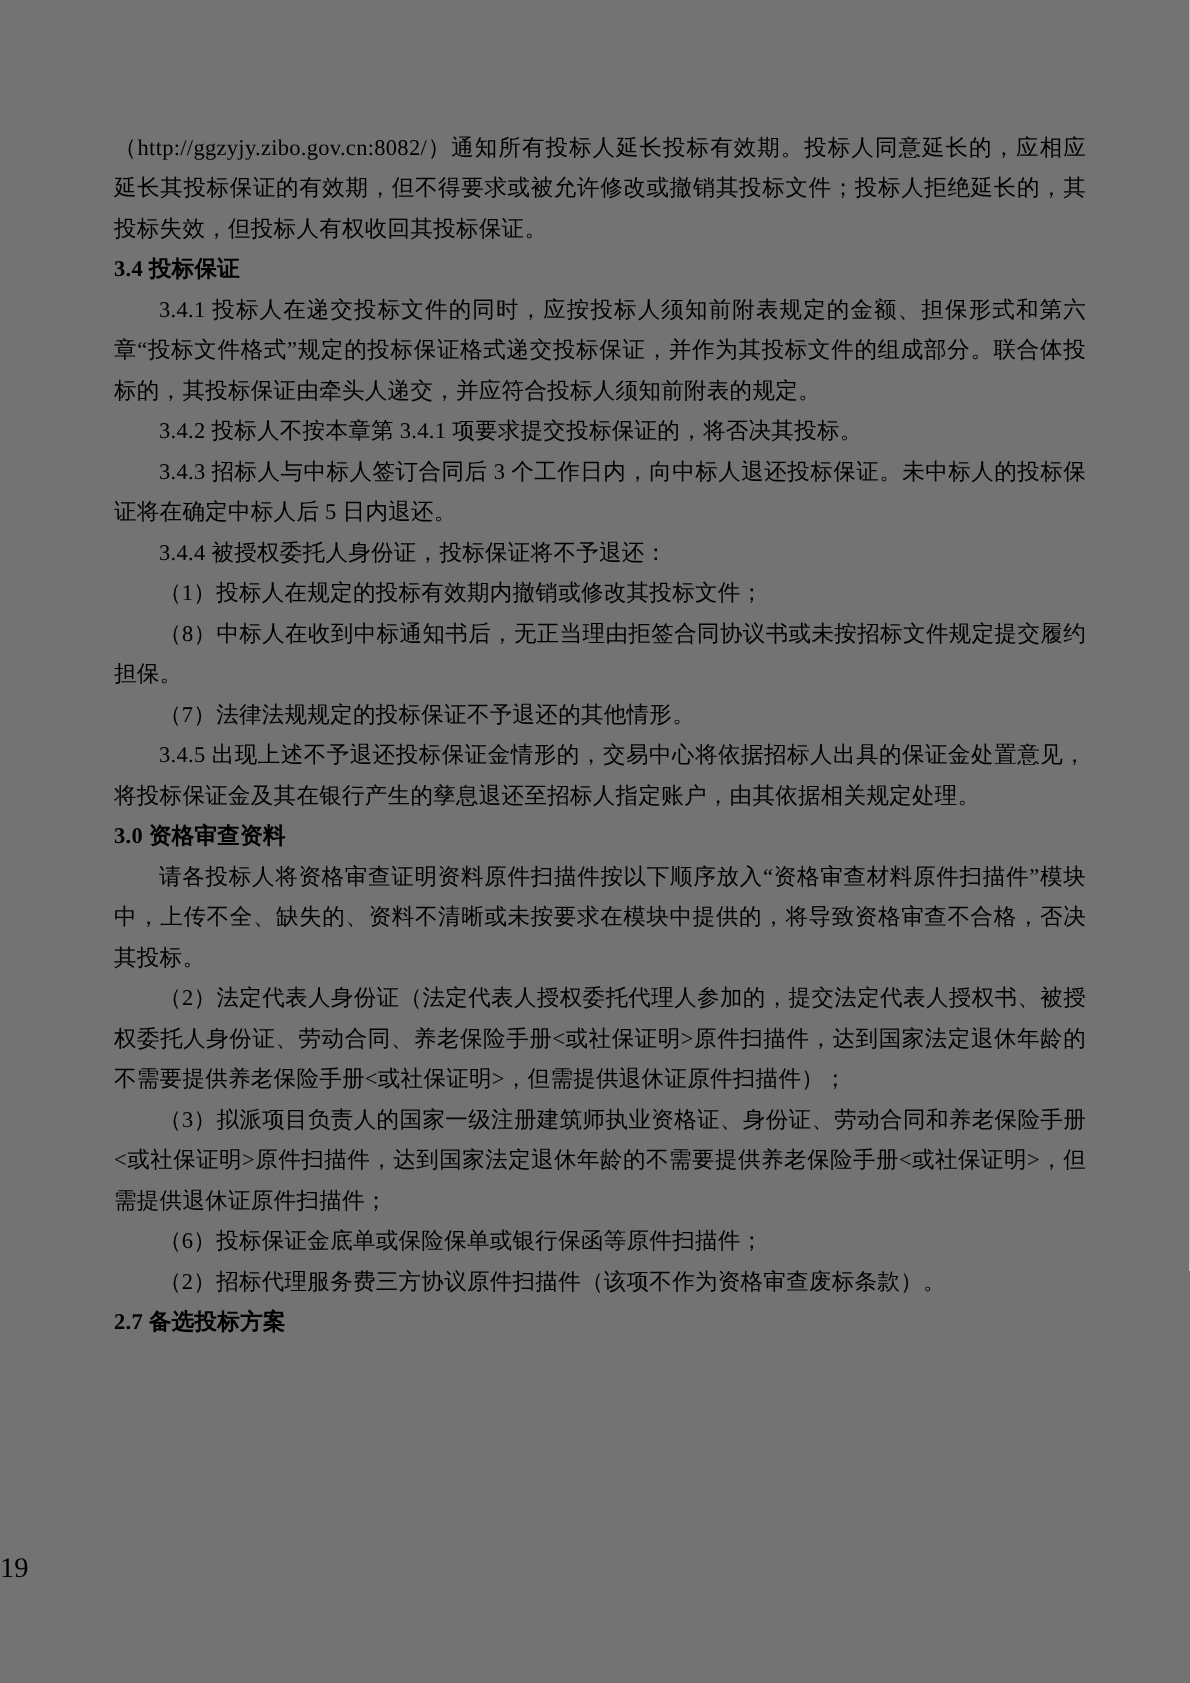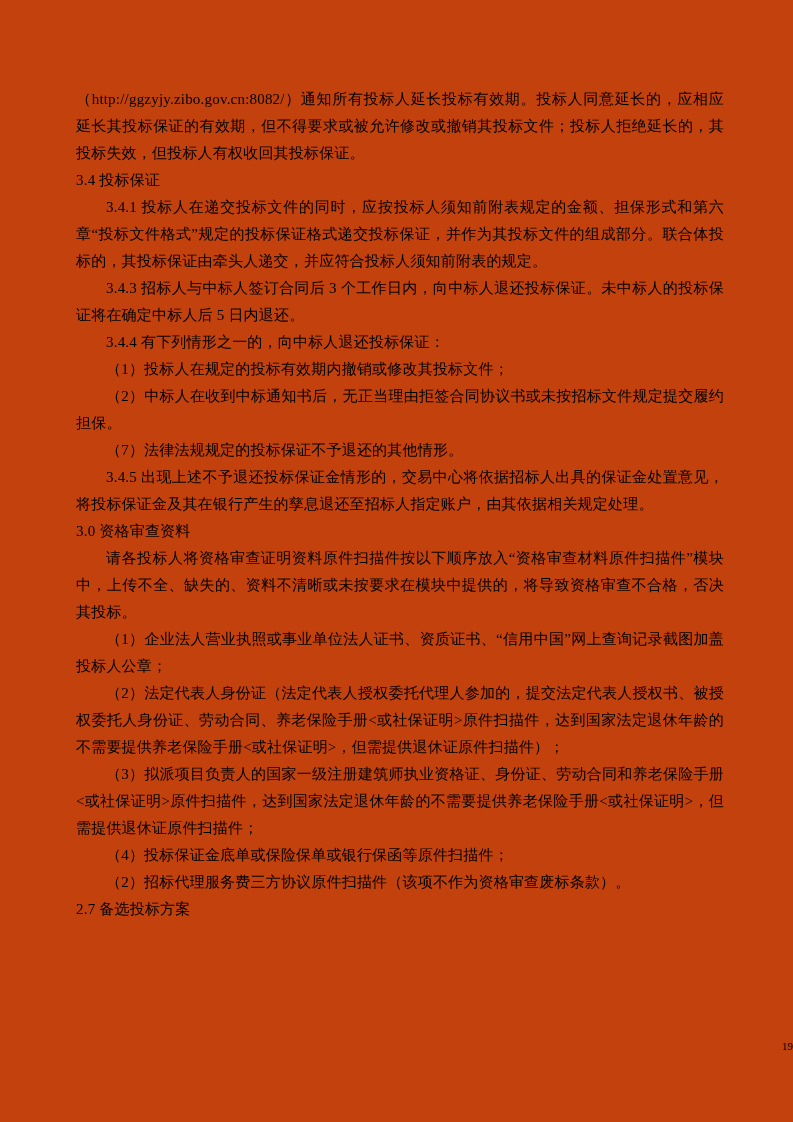--- a/index.html
+++ b/index.html
@@ -4,21 +4,21 @@
 <style>
   html, body {
     margin: 0;
     padding: 0;
     background: #ffffff;
   }
   .page {
     position: relative;
     width: 793px;
     height: 1122px;
-    background: #c2410c;
+    background: #737373;
     color: #000000;
     font-family: "Liberation Serif", "DejaVu Serif", serif;
     overflow: hidden;
   }
   .content {
     position: absolute;
     top: 86px;
     left: 76px;
     width: 648px;
   }
@@ -27,52 +27,52 @@
     font-size: 15px;
     line-height: 27px;
     text-align: justify;
     letter-spacing: 0.2px;
     word-break: break-all;
   }
   .indent {
     text-indent: 2em;
   }
   .heading {
-    font-weight: normal;
+    font-weight: bold;
   }
   .bold {
     font-weight: normal;
   }
   .page-footer {
     position: absolute;
     top: 1036px;
     left: 0;
     width: 100%;
-    text-align: right;
-    font-size: 11px;
+    text-align: left;
+    font-size: 19px;
     line-height: 20px;
   }
 </style>
 </head>
 <body>
 
 <div class="page">
   <div class="content">
     <p class="para">（http://ggzyjy.zibo.gov.cn:8082/）通知所有投标人延长投标有效期。投标人同意延长的，应相应延长其投标保证的有效期，但不得要求或被允许修改或撤销其投标文件；投标人拒绝延长的，其投标失效，但投标人有权收回其投标保证。</p>
     <p class="para heading">3.4 投标保证</p>
     <p class="para indent">3.4.1 投标人在递交投标文件的同时，应按投标人须知前附表规定的金额、担保形式和第六章“投标文件格式”规定的投标保证格式递交投标保证，并作为其投标文件的组成部分。联合体投标的，其投标保证由牵头人递交，并应符合投标人须知前附表的规定。</p>
+    <p class="para indent">3.4.2 投标人不按本章第 3.4.1 项要求提交投标保证的，将否决其投标。</p>
     <p class="para indent">3.4.3 招标人与中标人签订合同后 3 个工作日内，向中标人退还投标保证。未中标人的投标保证将在确定中标人后 5 日内退还。</p>
-    <p class="para indent">3.4.4 有下列情形之一的，向中标人退还投标保证：</p>
+    <p class="para indent">3.4.4 被授权委托人身份证，投标保证将不予退还：</p>
     <p class="para indent">（1）投标人在规定的投标有效期内撤销或修改其投标文件；</p>
-    <p class="para indent">（2）中标人在收到中标通知书后，无正当理由拒签合同协议书或未按招标文件规定提交履约担保。</p>
+    <p class="para indent">（8）中标人在收到中标通知书后，无正当理由拒签合同协议书或未按招标文件规定提交履约担保。</p>
     <p class="para indent">（7）法律法规规定的投标保证不予退还的其他情形。</p>
     <p class="para indent">3.4.5 出现上述不予退还投标保证金情形的，交易中心将依据招标人出具的保证金处置意见，将投标保证金及其在银行产生的孳息退还至招标人指定账户，由其依据相关规定处理。</p>
     <p class="para heading">3.0 资格审查资料</p>
     <p class="para indent bold">请各投标人将资格审查证明资料原件扫描件按以下顺序放入“资格审查材料原件扫描件”模块中，上传不全、缺失的、资料不清晰或未按要求在模块中提供的，将导致资格审查不合格，否决其投标。</p>
-    <p class="para indent">（1）企业法人营业执照或事业单位法人证书、资质证书、“信用中国”网上查询记录截图加盖投标人公章；</p>
     <p class="para indent">（2）法定代表人身份证（法定代表人授权委托代理人参加的，提交法定代表人授权书、被授权委托人身份证、劳动合同、养老保险手册&lt;或社保证明&gt;原件扫描件，达到国家法定退休年龄的不需要提供养老保险手册&lt;或社保证明&gt;，但需提供退休证原件扫描件）；</p>
     <p class="para indent">（3）拟派项目负责人的国家一级注册建筑师执业资格证、身份证、劳动合同和养老保险手册&lt;或社保证明&gt;原件扫描件，达到国家法定退休年龄的不需要提供养老保险手册&lt;或社保证明&gt;，但需提供退休证原件扫描件；</p>
-    <p class="para indent">（4）投标保证金底单或保险保单或银行保函等原件扫描件；</p>
+    <p class="para indent">（6）投标保证金底单或保险保单或银行保函等原件扫描件；</p>
     <p class="para indent">（2）招标代理服务费三方协议原件扫描件（该项不作为资格审查废标条款）。</p>
     <p class="para heading">2.7 备选投标方案</p>
   </div>
   <div class="page-footer">19</div>
 </div>
 
 </body></html>

